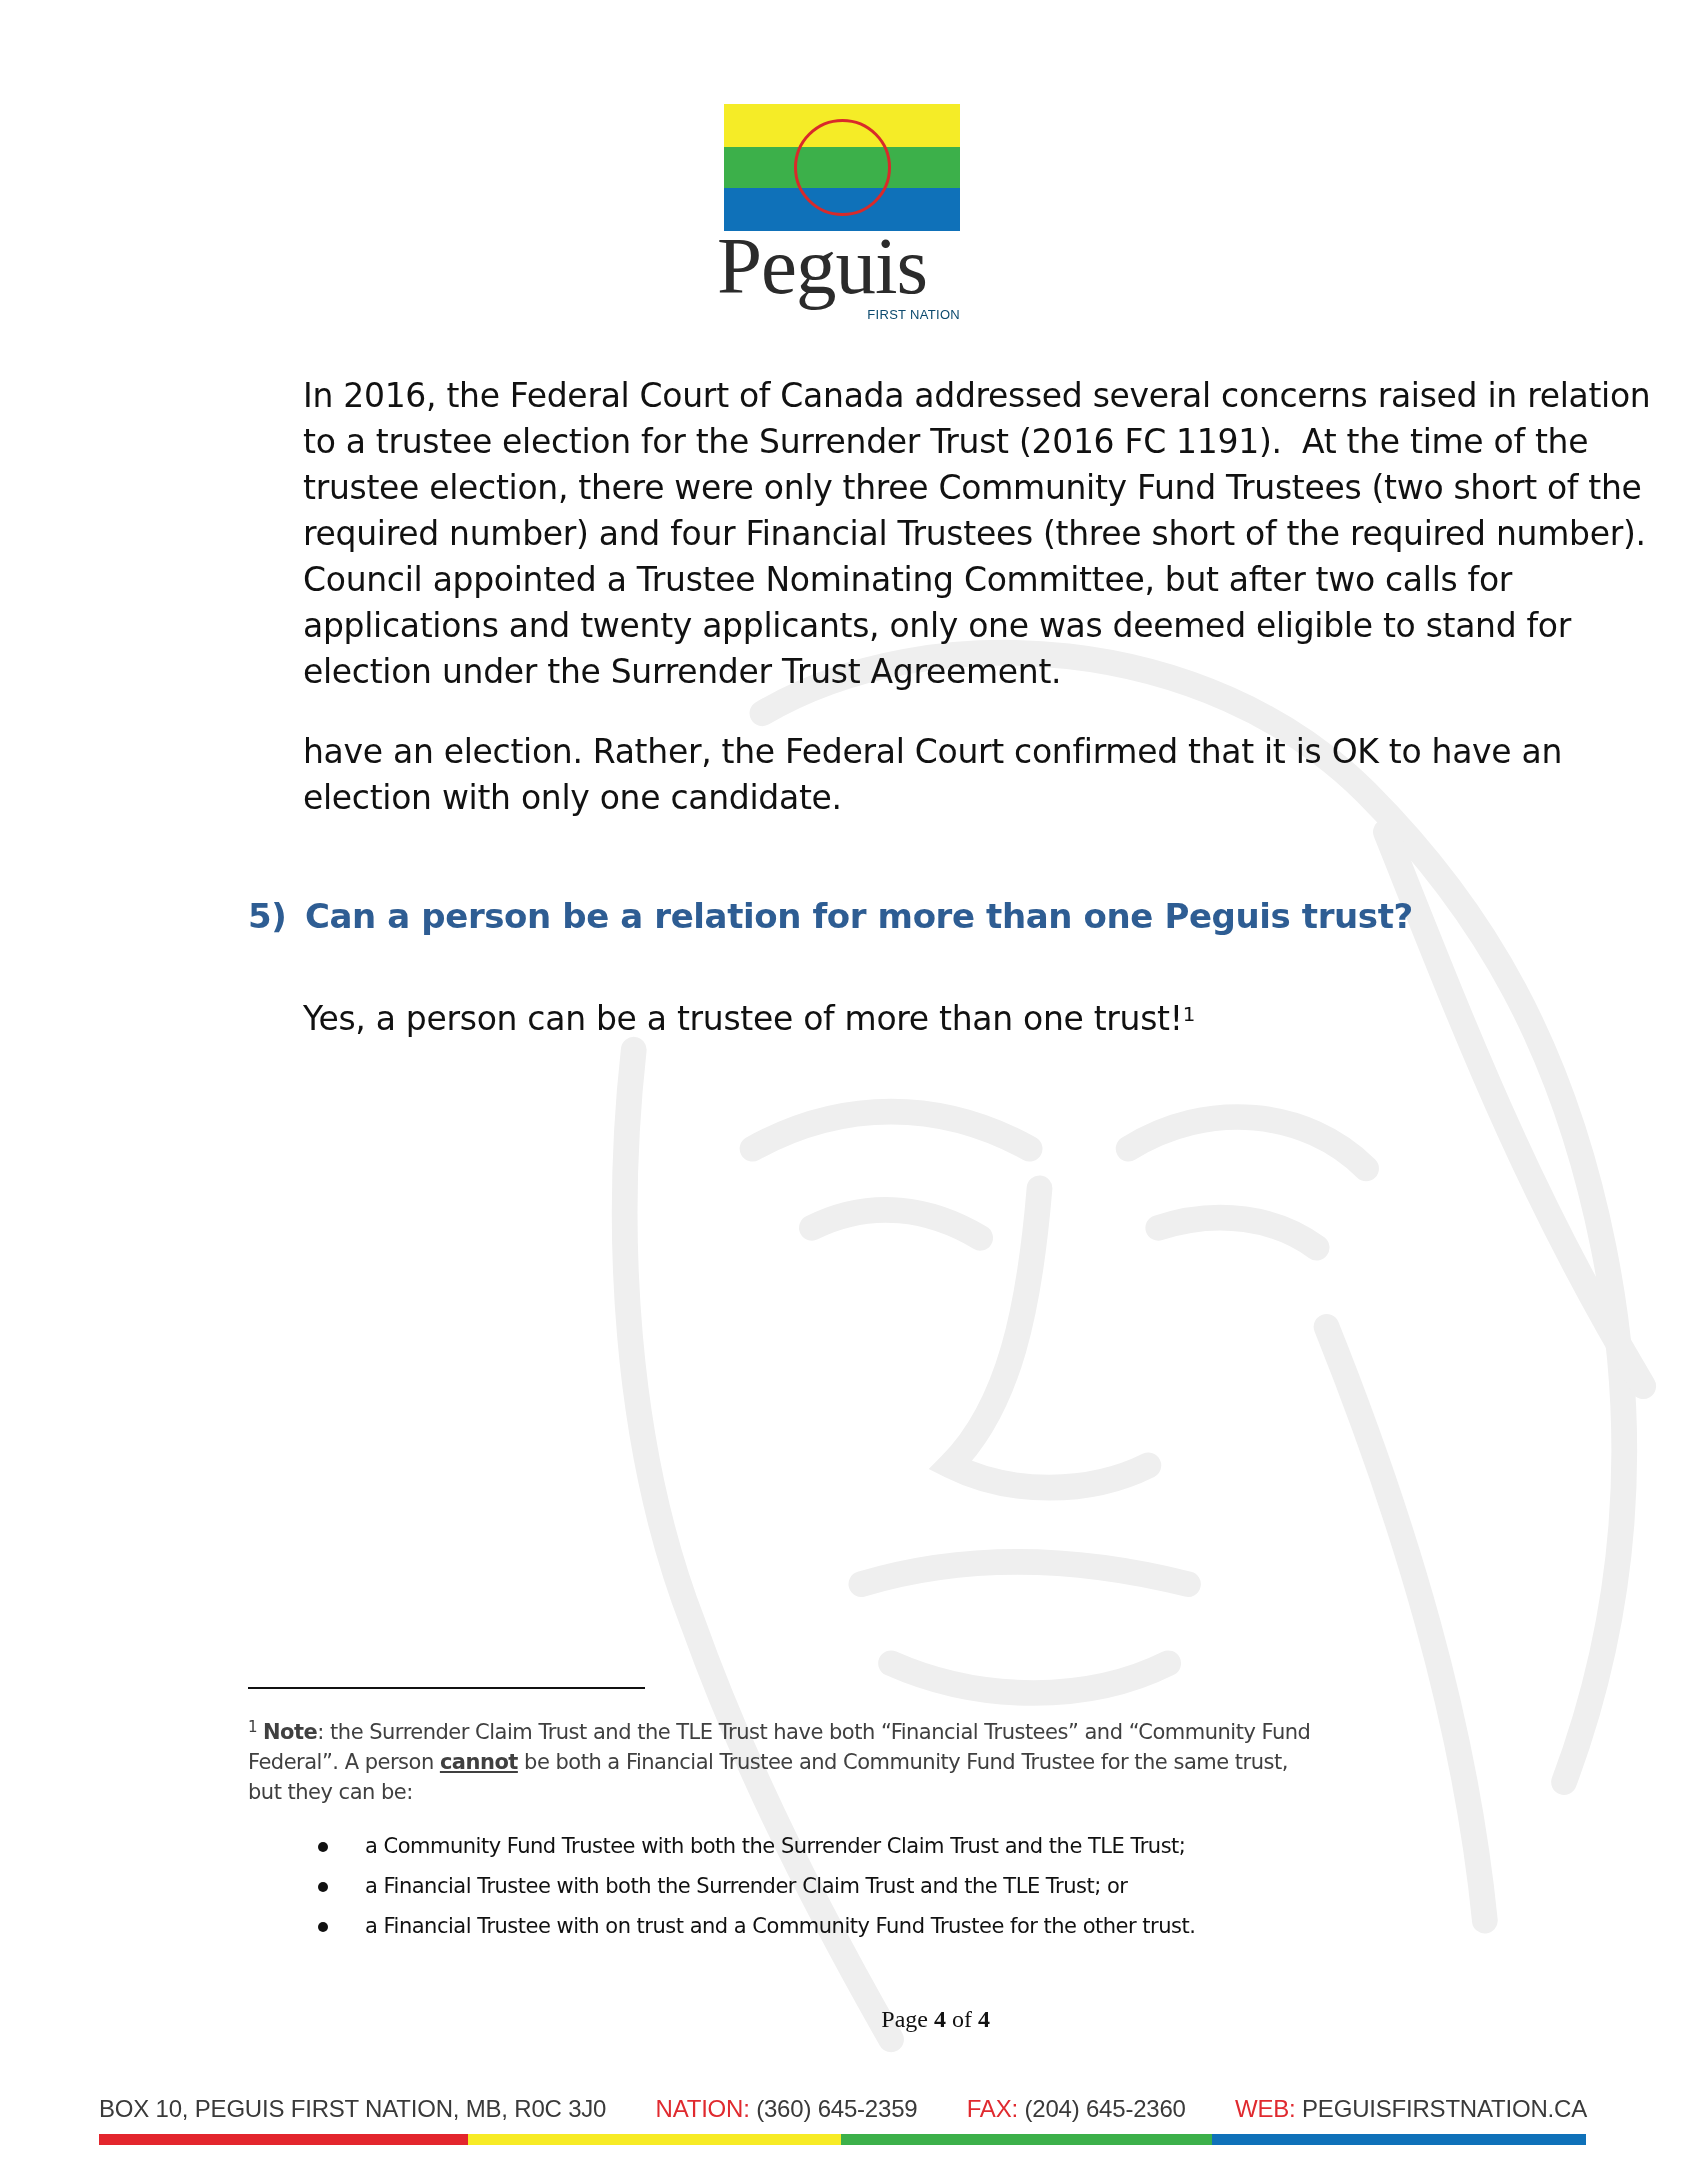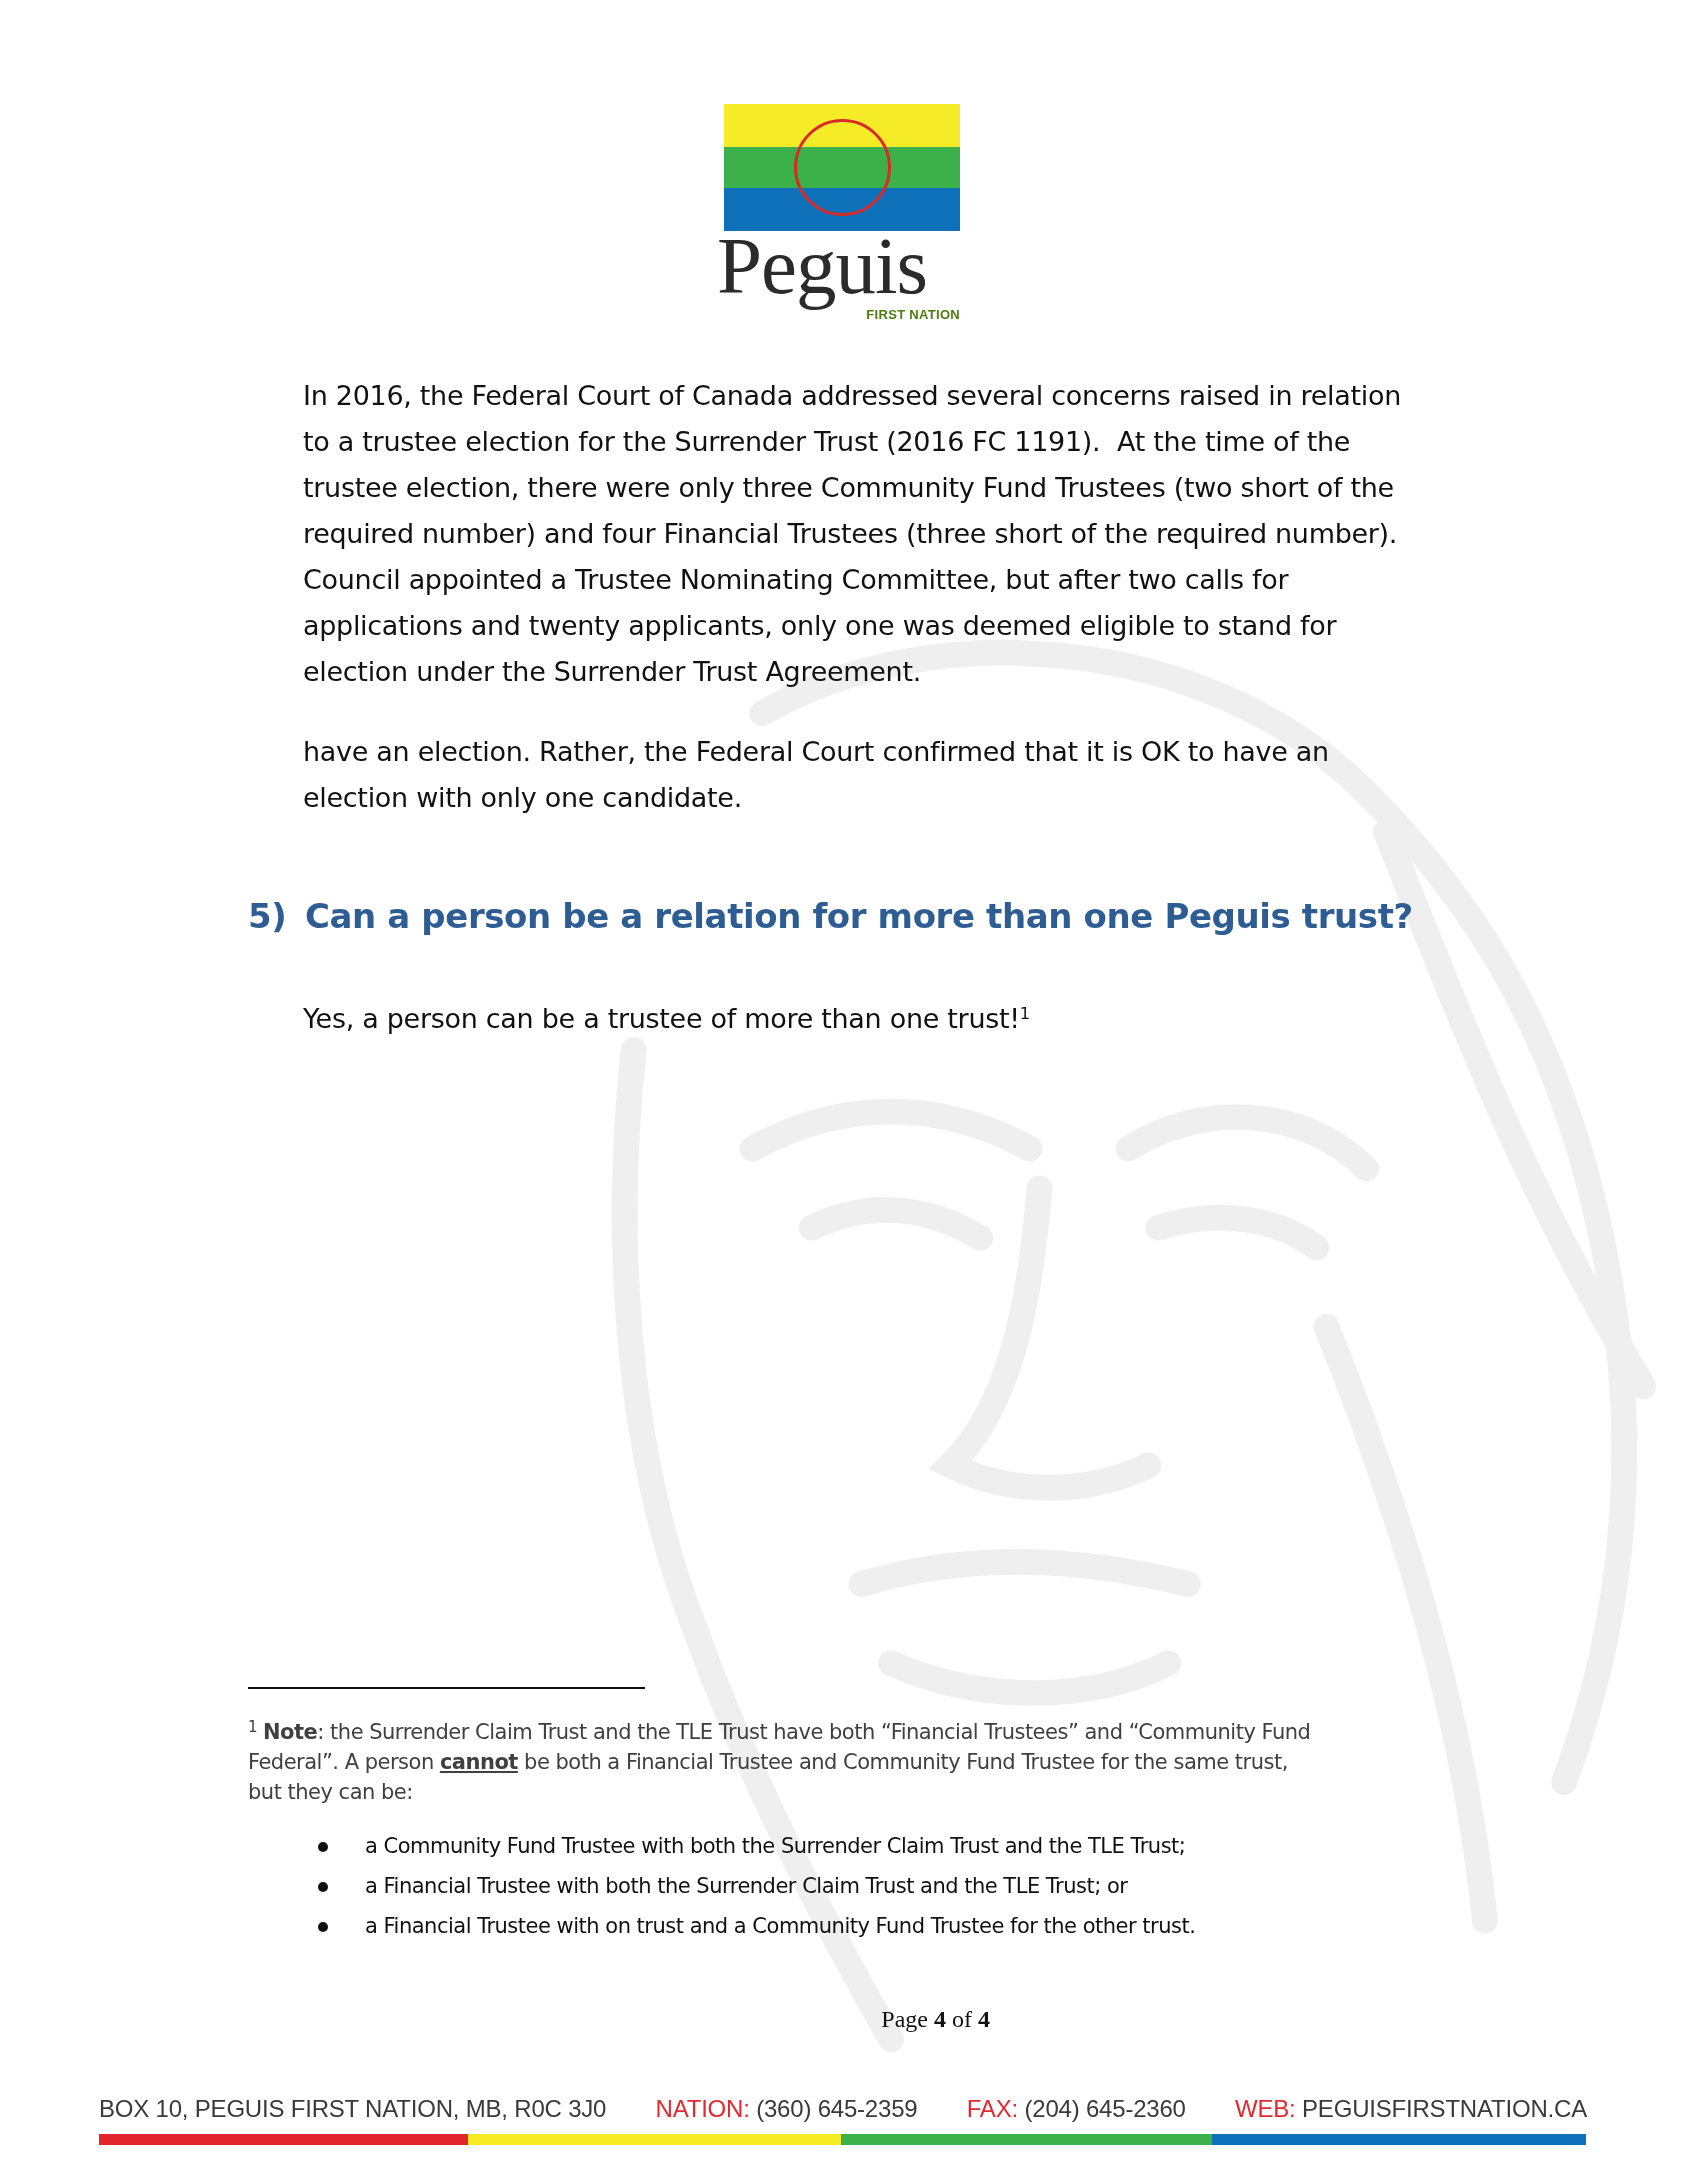--- a/index.html
+++ b/index.html
@@ -10,23 +10,23 @@
   .band { position: absolute; left: 0; width: 100%; }
   .band.y { top: 0; height: 43px; background: #f5ec27; }
   .band.g { top: 43px; height: 42px; background: #3cb04a; }
   .band.b { top: 84px; height: 43px; background: #0f71b9; }
   .flag-circle { position: absolute; left: 70px; top: 15px; width: 91px; height: 91px;
                  border: 3px solid #d92a2a; border-radius: 50%; box-sizing: content-box; }
   .logo-word { position: absolute; left: 717px; top: 226px; width: 248px; 
                font-family: "Liberation Serif", "DejaVu Serif", serif; font-size: 81px;
                line-height: 81px; color: #2b2b2b; letter-spacing: -1px; }
   .logo-sub { position: absolute; left: 861px; top: 307px; width: 99px; text-align: right;
-              font-family: "Liberation Sans", sans-serif; font-size: 13px; color: #4d7c0f;
-              letter-spacing: 0.3px; font-weight: bold; }
-  .body-text { font-family: "DejaVu Sans", "Liberation Sans", sans-serif; font-size: 27px;
+              font-family: "Liberation Sans", sans-serif; font-size: 13px; color: #0c4a6e;
+              letter-spacing: 0.3px; }
+  .body-text { font-family: "DejaVu Sans", "Liberation Sans", sans-serif; font-size: 33px;
                color: #111; line-height: 46px; letter-spacing: -0.3px; white-space: nowrap; }
   .para1 { position: absolute; left: 303px; top: 373px; }
   .para2 { position: absolute; left: 303px; top: 729px; }
   .heading { position: absolute; left: 248px; top: 896px; font-family: "DejaVu Sans", "Liberation Sans", sans-serif;
              font-weight: bold; font-size: 34px; color: #2e5d93; white-space: nowrap; letter-spacing: -0.4px; }
   .heading .num { display: inline-block; width: 57px; }
   .answer { position: absolute; left: 303px; top: 996px; }
   sup { font-size: 60%; vertical-align: 9px; line-height: 0; }
   .fn-rule { position: absolute; left: 248px; top: 1687px; width: 397px; height: 2px; background: #111; }
   .footnote { position: absolute; left: 248px; top: 1717px; font-family: "DejaVu Sans", "Liberation Sans", sans-serif;

